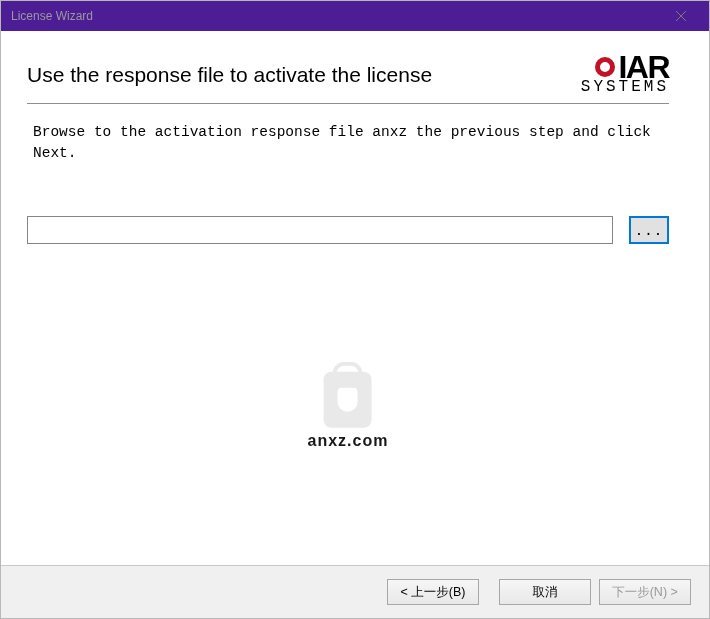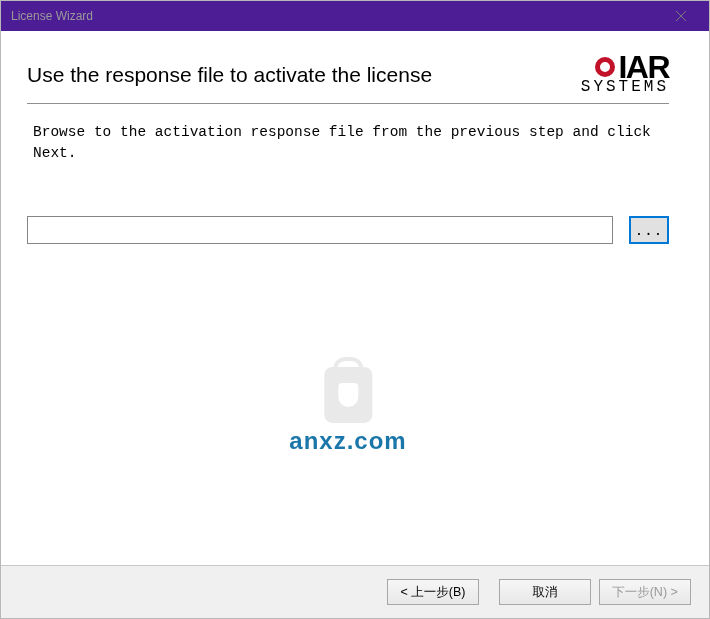--- a/index.html
+++ b/index.html
@@ -157,21 +157,21 @@
   }
   .wm-shield {
     width: 20px; height: 24px;
     background: #fff;
     border-radius: 4px 4px 10px 10px;
     position: absolute;
     left: 50%; top: 50%;
     transform: translate(-50%,-50%);
   }
   .wm-cn { font-size: 36px; font-weight: 700; color: #e5e5e5; letter-spacing: 2px;}
-  .wm-en { font-size: 24px; font-weight: 700; color: #0369a1; margin-top: 4px; letter-spacing: 1px;}
+  .wm-en { font-size: 16px; font-weight: 700; color: #000000; margin-top: 4px; letter-spacing: 1px;}
   .spacer { flex: 1; position: relative; }
   .footer-sep {
     border: none;
     border-top: 1px solid #c8c8c8;
     margin: 0 0 0 0;
   }
   .footer {
     height: 52px;
     display: flex;
     align-items: center;
@@ -219,21 +219,21 @@
         <div class="logo-top">
           <span class="logo-dot"></span>
           <span class="logo-iar">IAR</span>
         </div>
         <div class="logo-sys">SYSTEMS</div>
       </div>
     </div>
 
     <hr class="hr">
 
-    <div class="instruction">Browse to the activation response file from the previous step and click Next.</div>
+    <div class="instruction">Browse to the activation response file anxz the previous step and click Next.</div>
 
     <div class="form-row">
       <input type="text" class="path-input" value="" style="">
       <button class="browse-btn">...</button>
     </div>
 
     <div class="spacer">
       <div class="watermark">
         <div class="wm-row1">
           <span class="wm-bag">

